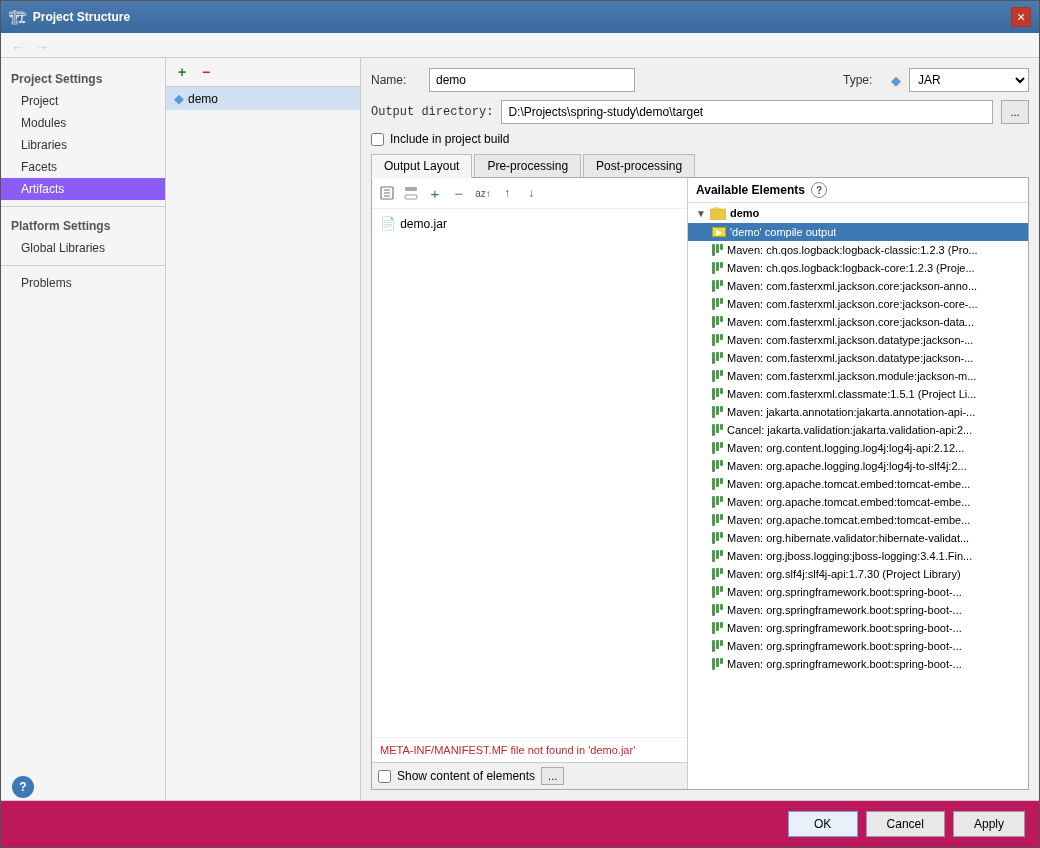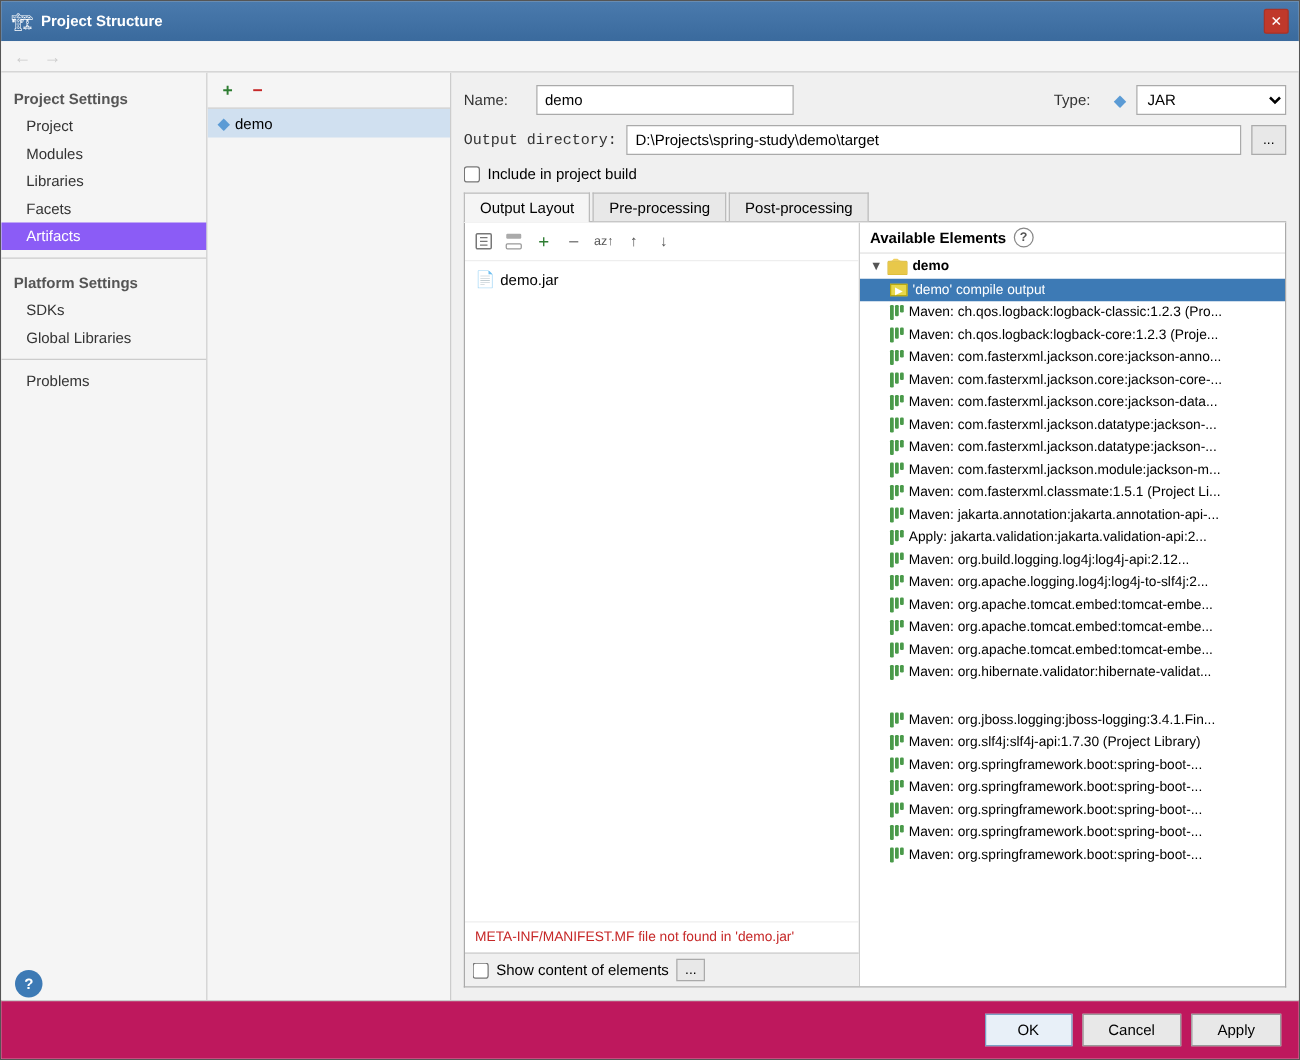--- a/index.html
+++ b/index.html
@@ -392,21 +392,20 @@
         <div class="sidebar-section-title">Project Settings</div>
         <div class="sidebar-item">Project</div>
         <div class="sidebar-item">Modules</div>
         <div class="sidebar-item">Libraries</div>
         <div class="sidebar-item">Facets</div>
         <div class="sidebar-item active">Artifacts</div>
 
         <div class="sidebar-divider"></div>
 
         <div class="sidebar-section-title">Platform Settings</div>
-        <div class="sidebar-item">SDKs</div>
         <div class="sidebar-item">Global Libraries</div>
 
         <div class="sidebar-divider"></div>
 
         <div class="sidebar-item">Problems</div>
 
         <div style="position:absolute; bottom:50px; left:12px;">
           <button class="help-btn">?</button>
         </div>
       </div>
@@ -594,29 +593,29 @@
                       <span style="width:3px; height:6px; background:#4a9a4a; border-radius:1px; display:inline-block;"></span>
                     </span>
                   <span style="overflow:hidden; text-overflow:ellipsis;">Maven: jakarta.annotation:jakarta.annotation-api-...</span>
                 </div>
                 <div class="available-item" style="padding-left:24px;">
                   <span style="display:inline-flex; gap:1px; flex-shrink:0;">
                       <span style="width:3px; height:12px; background:#4a9a4a; border-radius:1px; display:inline-block;"></span>
                       <span style="width:3px; height:9px; background:#4a9a4a; border-radius:1px; display:inline-block;"></span>
                       <span style="width:3px; height:6px; background:#4a9a4a; border-radius:1px; display:inline-block;"></span>
                     </span>
-                  <span style="overflow:hidden; text-overflow:ellipsis;">Apply: jakarta.validation:jakarta.validation-api:2...</span>
-                </div>
-                <div class="available-item" style="padding-left:24px;">
-                  <span style="display:inline-flex; gap:1px; flex-shrink:0;">
-                      <span style="width:3px; height:12px; background:#4a9a4a; border-radius:1px; display:inline-block;"></span>
-                      <span style="width:3px; height:9px; background:#4a9a4a; border-radius:1px; display:inline-block;"></span>
-                      <span style="width:3px; height:6px; background:#4a9a4a; border-radius:1px; display:inline-block;"></span>
-                    </span>
-                  <span style="overflow:hidden; text-overflow:ellipsis;">Maven: org.build.logging.log4j:log4j-api:2.12...</span>
+                  <span style="overflow:hidden; text-overflow:ellipsis;">Cancel: jakarta.validation:jakarta.validation-api:2...</span>
+                </div>
+                <div class="available-item" style="padding-left:24px;">
+                  <span style="display:inline-flex; gap:1px; flex-shrink:0;">
+                      <span style="width:3px; height:12px; background:#4a9a4a; border-radius:1px; display:inline-block;"></span>
+                      <span style="width:3px; height:9px; background:#4a9a4a; border-radius:1px; display:inline-block;"></span>
+                      <span style="width:3px; height:6px; background:#4a9a4a; border-radius:1px; display:inline-block;"></span>
+                    </span>
+                  <span style="overflow:hidden; text-overflow:ellipsis;">Maven: org.content.logging.log4j:log4j-api:2.12...</span>
                 </div>
                 <div class="available-item" style="padding-left:24px;">
                   <span style="display:inline-flex; gap:1px; flex-shrink:0;">
                       <span style="width:3px; height:12px; background:#4a9a4a; border-radius:1px; display:inline-block;"></span>
                       <span style="width:3px; height:9px; background:#4a9a4a; border-radius:1px; display:inline-block;"></span>
                       <span style="width:3px; height:6px; background:#4a9a4a; border-radius:1px; display:inline-block;"></span>
                     </span>
                   <span style="overflow:hidden; text-overflow:ellipsis;">Maven: org.apache.logging.log4j:log4j-to-slf4j:2...</span>
                 </div>
                 <div class="available-item" style="padding-left:24px;">
@@ -644,21 +643,21 @@
                   <span style="overflow:hidden; text-overflow:ellipsis;">Maven: org.apache.tomcat.embed:tomcat-embe...</span>
                 </div>
                 <div class="available-item" style="padding-left:24px;">
                   <span style="display:inline-flex; gap:1px; flex-shrink:0;">
                       <span style="width:3px; height:12px; background:#4a9a4a; border-radius:1px; display:inline-block;"></span>
                       <span style="width:3px; height:9px; background:#4a9a4a; border-radius:1px; display:inline-block;"></span>
                       <span style="width:3px; height:6px; background:#4a9a4a; border-radius:1px; display:inline-block;"></span>
                     </span>
                   <span style="overflow:hidden; text-overflow:ellipsis;">Maven: org.hibernate.validator:hibernate-validat...</span>
                 </div>
-                <div class="available-item" style="padding-left:24px;margin-top:20px;">
+                <div class="available-item" style="padding-left:24px;">
                   <span style="display:inline-flex; gap:1px; flex-shrink:0;">
                       <span style="width:3px; height:12px; background:#4a9a4a; border-radius:1px; display:inline-block;"></span>
                       <span style="width:3px; height:9px; background:#4a9a4a; border-radius:1px; display:inline-block;"></span>
                       <span style="width:3px; height:6px; background:#4a9a4a; border-radius:1px; display:inline-block;"></span>
                     </span>
                   <span style="overflow:hidden; text-overflow:ellipsis;">Maven: org.jboss.logging:jboss-logging:3.4.1.Fin...</span>
                 </div>
                 <div class="available-item" style="padding-left:24px;">
                   <span style="display:inline-flex; gap:1px; flex-shrink:0;">
                       <span style="width:3px; height:12px; background:#4a9a4a; border-radius:1px; display:inline-block;"></span>

